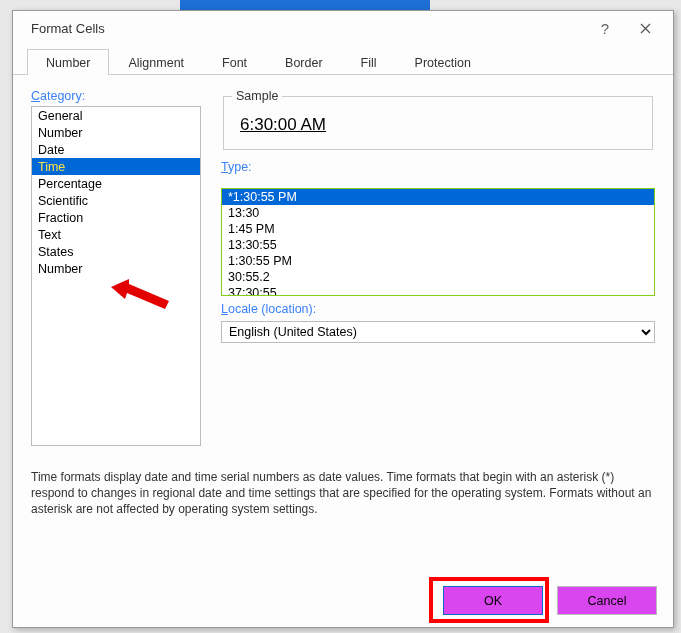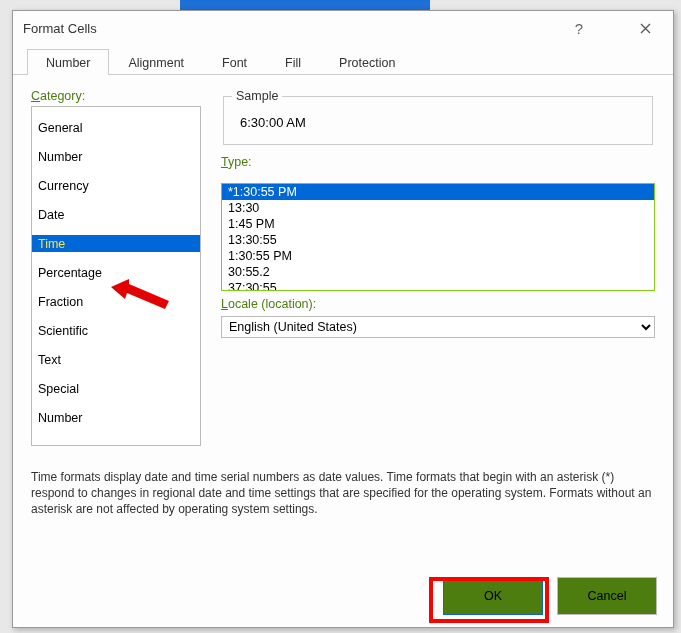--- a/index.html
+++ b/index.html
@@ -24,24 +24,23 @@
     top: 10px; left: 12px;
     width: 662px; height: 618px;
     background: #fdfdfd;
     border: 1px solid #999;
     box-shadow: 2px 2px 6px rgba(0,0,0,0.25);
   }
   .titlebar {
     height: 34px;
     display: flex;
     align-items: center;
-    padding: 0 8px 0 10px;
+    padding: 0 8px 0 18px;
     font-size: 13px;
     color: #333;
-    gap: 26px;
   }
   .titlebar .spacer { flex: 1; }
   .titlebar .btn {
     width: 40px; height: 30px;
     display: flex; align-items: center; justify-content: center;
     color: #666;
     font-size: 15px;
   }
   .tabs {
     display: flex;
@@ -63,41 +62,40 @@
   }
   .tab.active {
     border-color: #ccc;
     background: #fdfdfd;
   }
   .content {
     padding: 14px 16px 0 16px;
     position: relative;
     height: 480px;
   }
-  .label { color: #4d7c0f; margin-bottom: 3px; display: block; }
+  .label { color: #3b82f6; margin-bottom: 3px; display: block; }
   .underline { text-decoration: underline; text-underline-offset: 1px; }
   .left {
     position: absolute;
     left: 18px; top: 14px;
     width: 182px;
   }
   .category-list {
     border: 1px solid #bbb;
     width: 170px;
     height: 340px;
     background: #fff;
     overflow-y: scroll;
     position: relative;
   }
   .category-list .item {
     padding: 1.5px 6px;
     cursor: default;
     font-size: 12.5px;
     white-space: nowrap;
-    margin-top: 12px;
   }
   .category-list .item.selected {
     background: #0067d6;
     color: #fde047;
   }
   .right {
     position: absolute;
     left: 208px; top: 14px;
     right: 18px;
   }
@@ -107,21 +105,22 @@
     margin-bottom: 10px;
   }
   .fieldset legend {
     padding: 0 4px;
     font-size: 12.5px;
     color: #333;
     margin-left: -4px;
   }
   .sample-val {
     padding: 2px 4px;
-    font-size: 13px;
+    font-size: 17px;
+    text-decoration: underline;
   }
   .type-list {
     border: 1px solid #84cc16;
     background: #fff;
     height: 108px;
     overflow-y: scroll;
     margin-top: 14px;
   }
   .type-list .item {
     padding: 1px 6px;
@@ -152,23 +151,23 @@
     color: #333;
     line-height: 1.35;
   }
   .footer {
     position: absolute;
     bottom: 12px; right: 16px;
     display: flex;
     gap: 14px;
   }
   .btn-std {
-    width: 100px; height: 38px;
+    width: 100px; height: 29px;
     border: 1px solid #bbb;
-    background: #4d7c0f;
+    background: #d946ef;
     font-size: 12.5px;
     display: flex; align-items: center; justify-content: center;
   }
   .btn-std.primary {
     border-color: #1066c6;
   }
   .ok-highlight {
     position: absolute;
     border: 4px solid #ff0000;
     width: 120px; height: 46px;
@@ -208,39 +207,39 @@
       <svg width="11" height="11" viewBox="0 0 11 11">
           <path d="M1 1 L10 10 M10 1 L1 10" stroke="#555" stroke-width="1.3"></path>
         </svg>
     </div>
   </div>
 
   <div class="tabs">
     <div class="tab active">Number</div>
     <div class="tab">Alignment</div>
     <div class="tab">Font</div>
+    <div class="tab">Border</div>
     <div class="tab">Fill</div>
     <div class="tab">Protection</div>
   </div>
 
   <div class="content">
 
     <div class="left">
       <span class="label"><span class="underline">C</span><span>ategory:</span></span>
       <div class="category-list">
         <div class="item">General</div>
         <div class="item">Number</div>
-        <div class="item">Currency</div>
         <div class="item">Date</div>
         <div class="item selected">Time</div>
         <div class="item">Percentage</div>
+        <div class="item">Scientific</div>
         <div class="item">Fraction</div>
-        <div class="item">Scientific</div>
         <div class="item">Text</div>
-        <div class="item">Special</div>
+        <div class="item">States</div>
         <div class="item">Number</div>
       </div>
     </div>
 
     <div class="right">
       <fieldset class="fieldset">
         <legend>Sample</legend>
         <div class="sample-val">6:30:00 AM</div>
       </fieldset>
 

